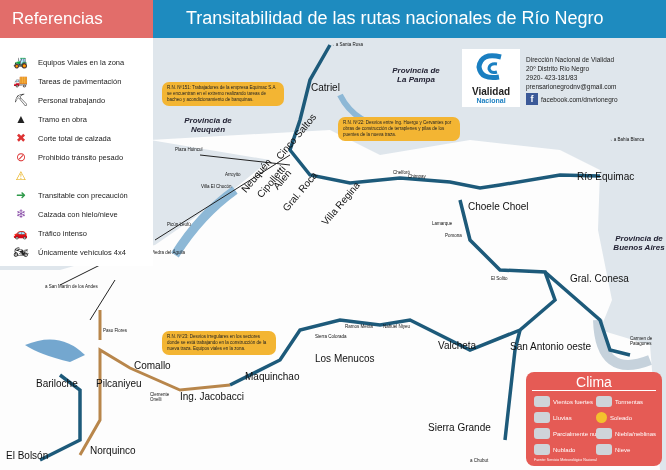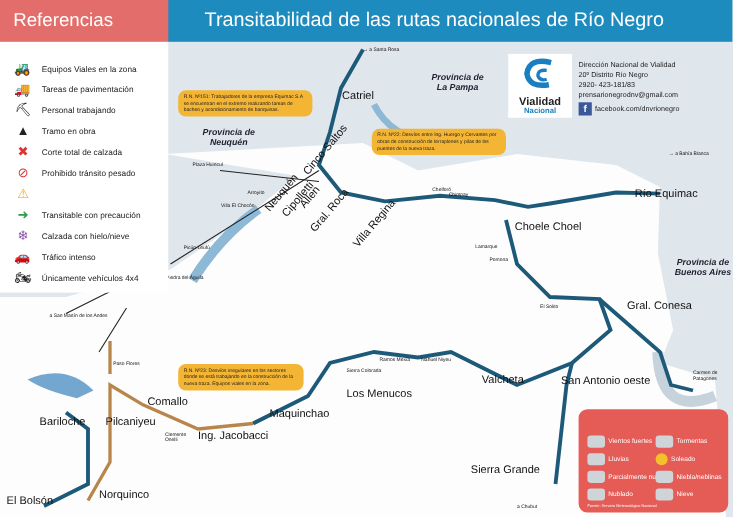--- a/index.html
+++ b/index.html
@@ -178,20 +178,21 @@
     <div>20º Distrito Río Negro</div>
     <div>2920- 423-181/83</div>
     <div>prensarionegrodnv@gmail.com</div>
     <div style="display:flex;align-items:center;margin-top:2px;">
         <span style="background:#3b5998;color:#fff;font-weight:bold;width:12px;height:12px;display:inline-flex;justify-content:center;align-items:center;margin-right:3px;font-size:9px;">f</span>
         <span>facebook.com/dnvrionegro</span>
       </div>
   </div>
 
   <div class="clima">
+    <div class="clima-title">Clima</div>
     <div class="clima-item" style="left:8px;top:24px;">
         <span class="ci"></span>
         <span>Vientos fuertes</span>
       </div>
     <div class="clima-item" style="left:70px;top:24px;">
         <span class="ci"></span>
         <span>Tormentas</span>
       </div>
     <div class="clima-item" style="left:8px;top:40px;">
         <span class="ci"></span>

